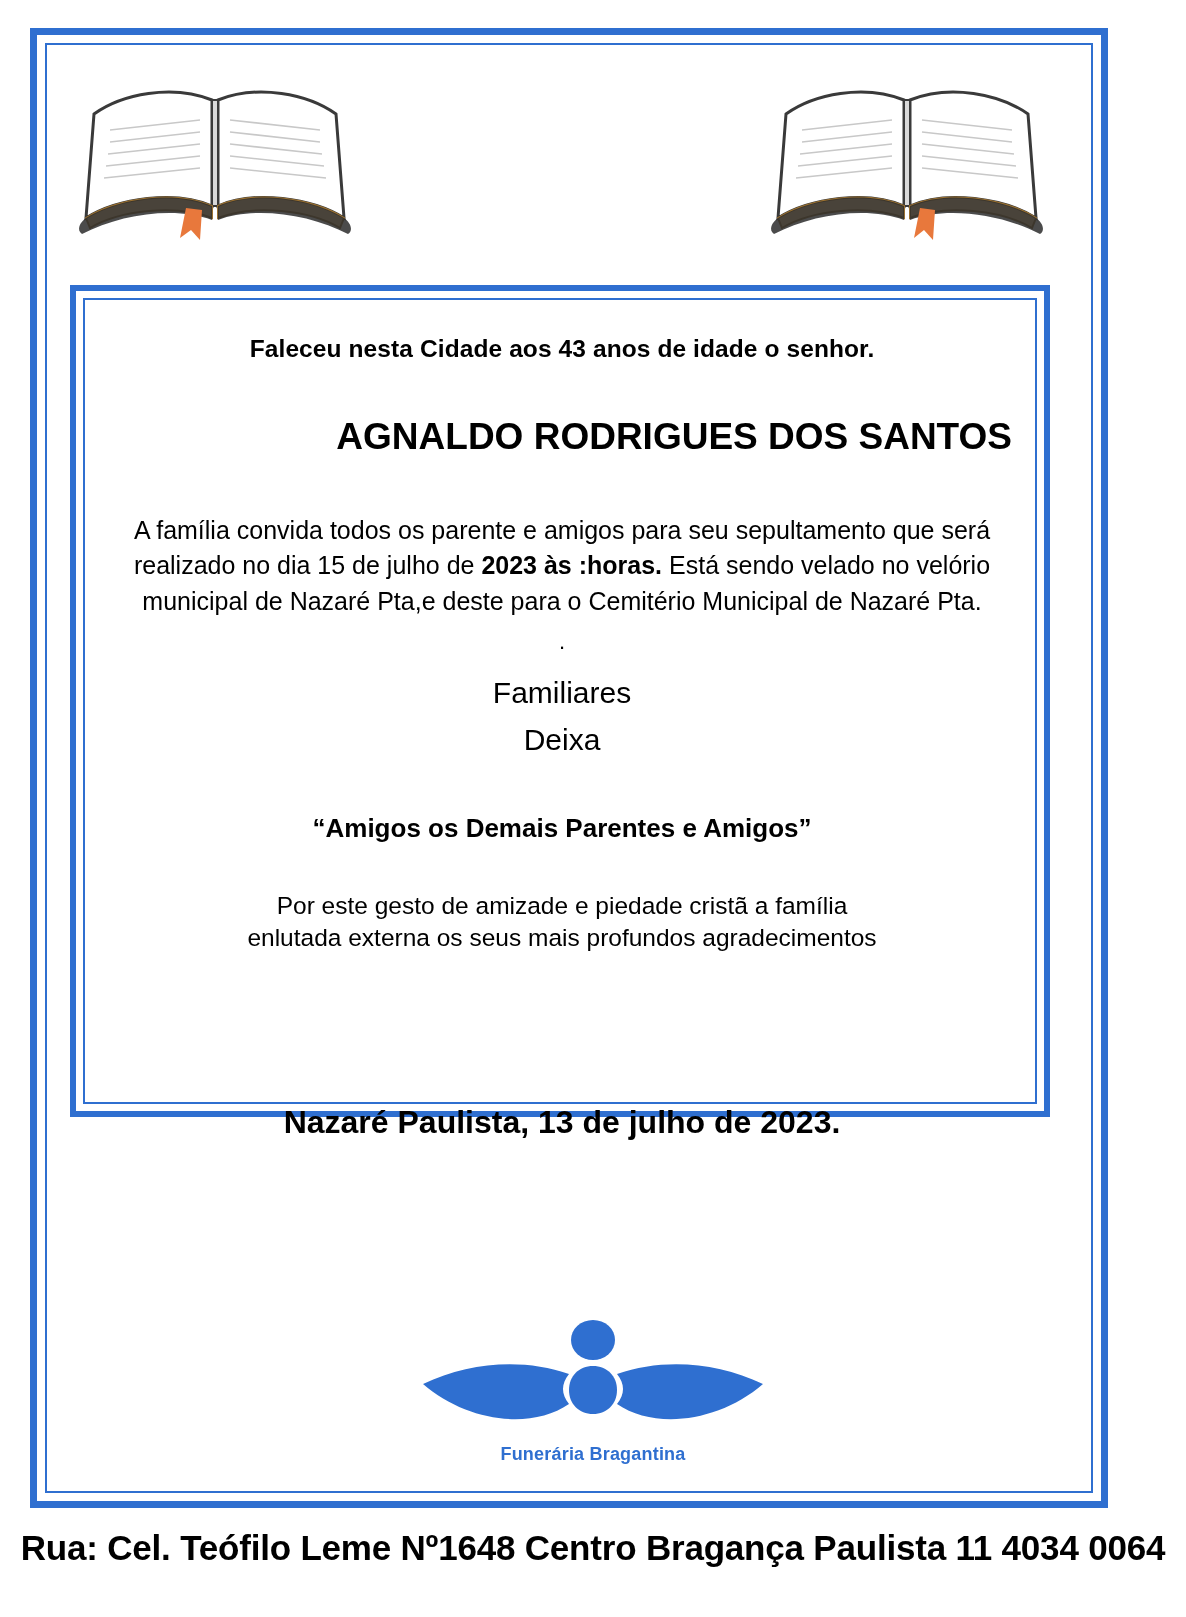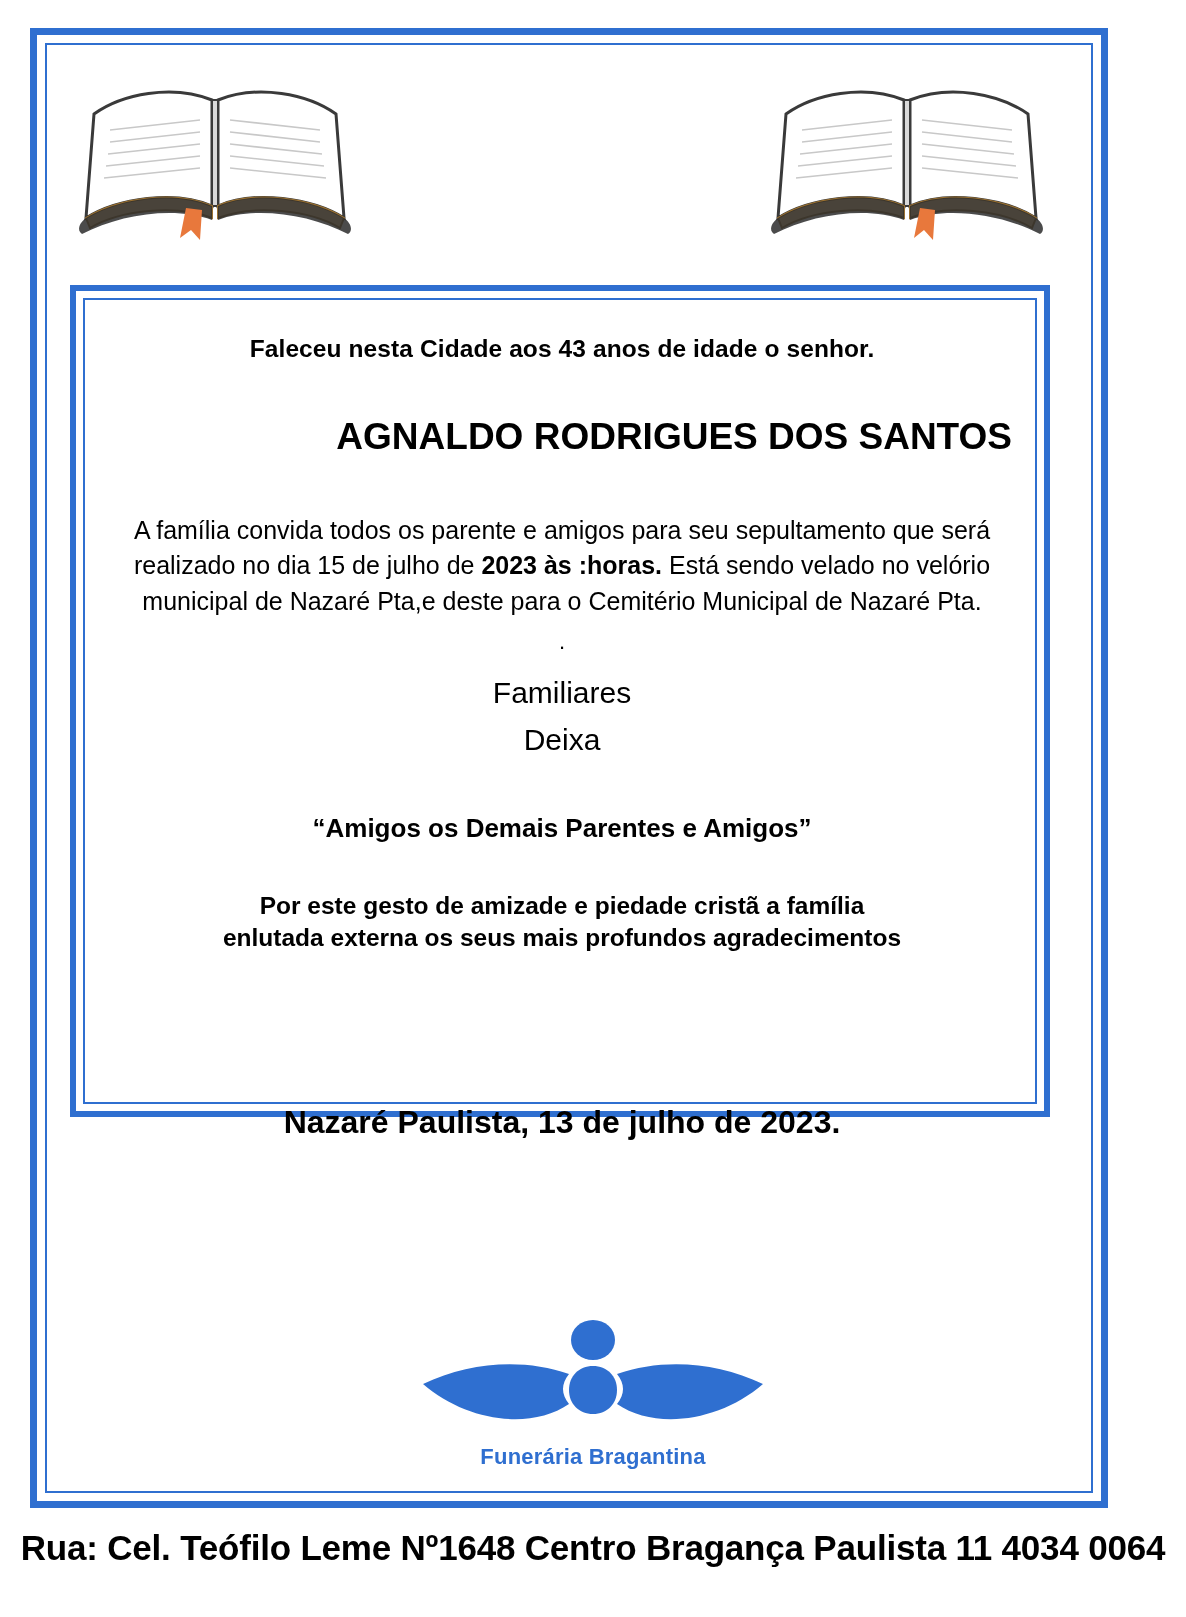--- a/index.html
+++ b/index.html
@@ -108,41 +108,41 @@
   }
 
   .all-relatives {
     font-size: 26px;
     font-weight: bold;
     margin: 50px 0 0 0;
   }
 
   .thanks {
     font-size: 24.5px;
-    font-weight: bold;
+    font-weight: normal;
     line-height: 1.3;
     margin: 46px 10px 0 10px;
   }
 
   .city-date {
     font-size: 32px;
     font-weight: bold;
     margin: 150px 0 0 0;
   }
 
   
   .logo-wrap {
     position: absolute;
     left: 0;
     top: 1318px;
     width: 1186px;
     text-align: center;
   }
   .logo-name {
-    font-size: 22px;
+    font-size: 18px;
     font-weight: bold;
     color: #2f6fd0;
     letter-spacing: 0.2px;
     margin-top: 2px;
   }
   .address {
     position: absolute;
     left: 0;
     top: 1528px;
     width: 1186px;

